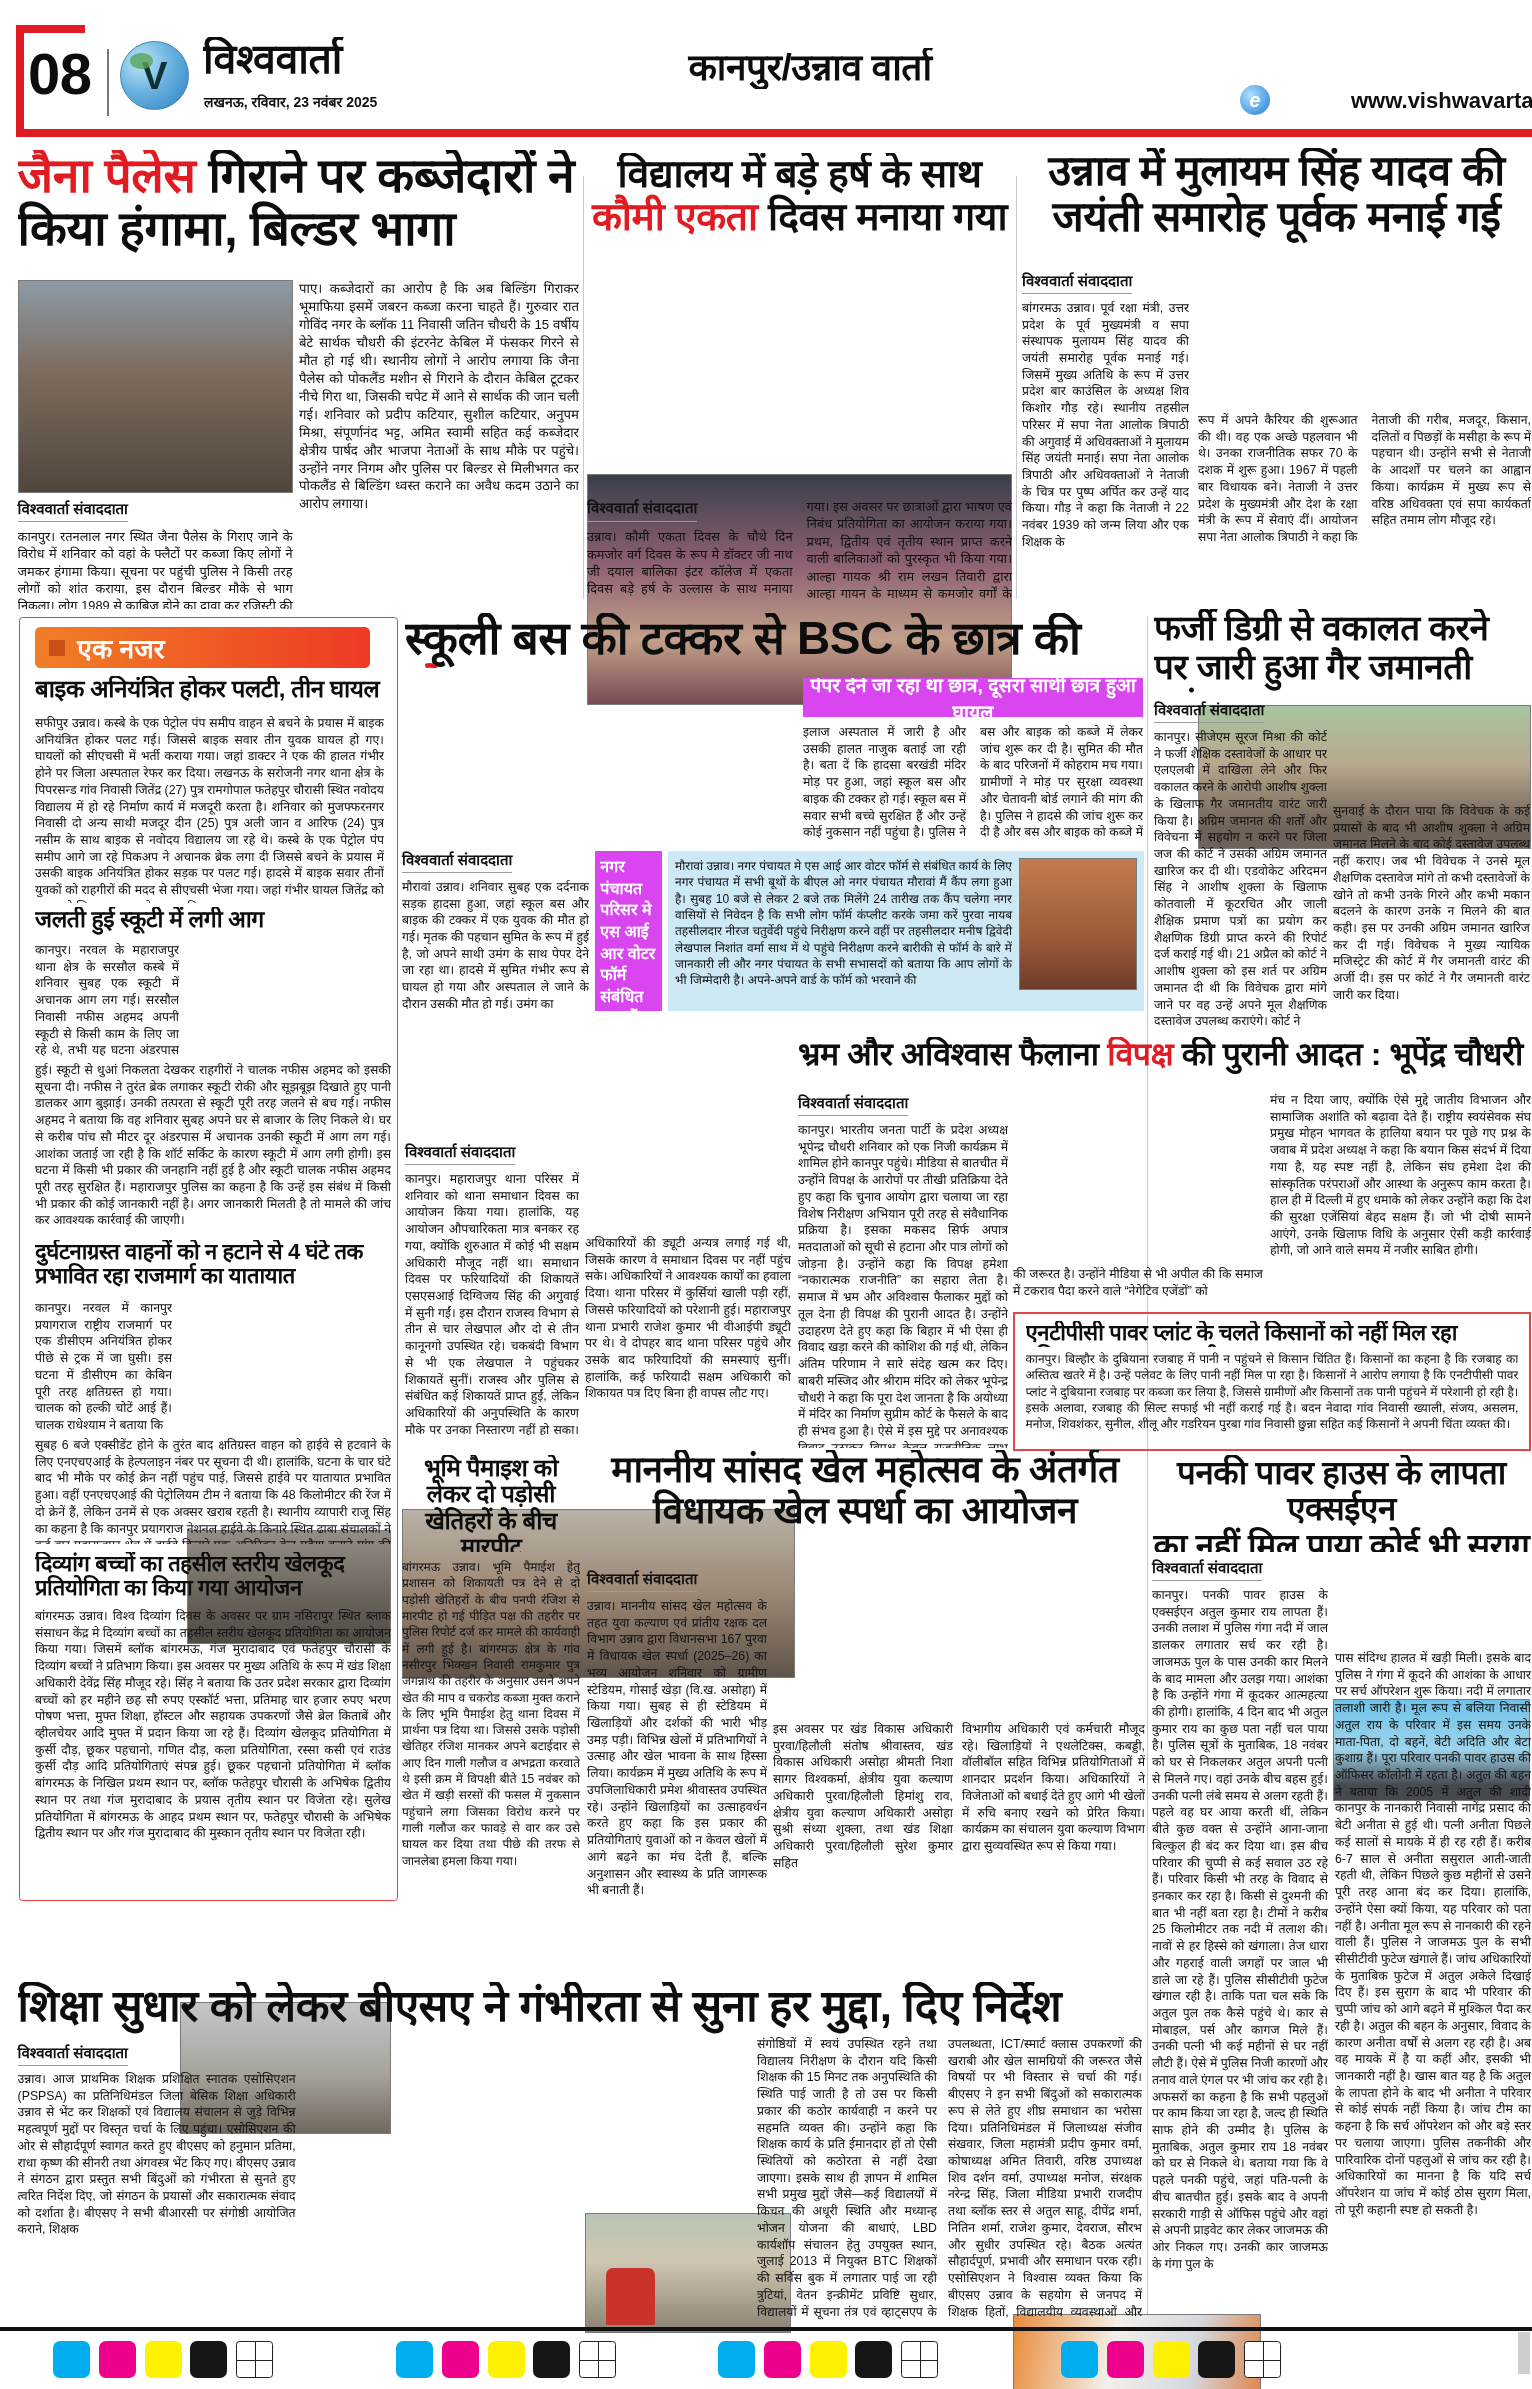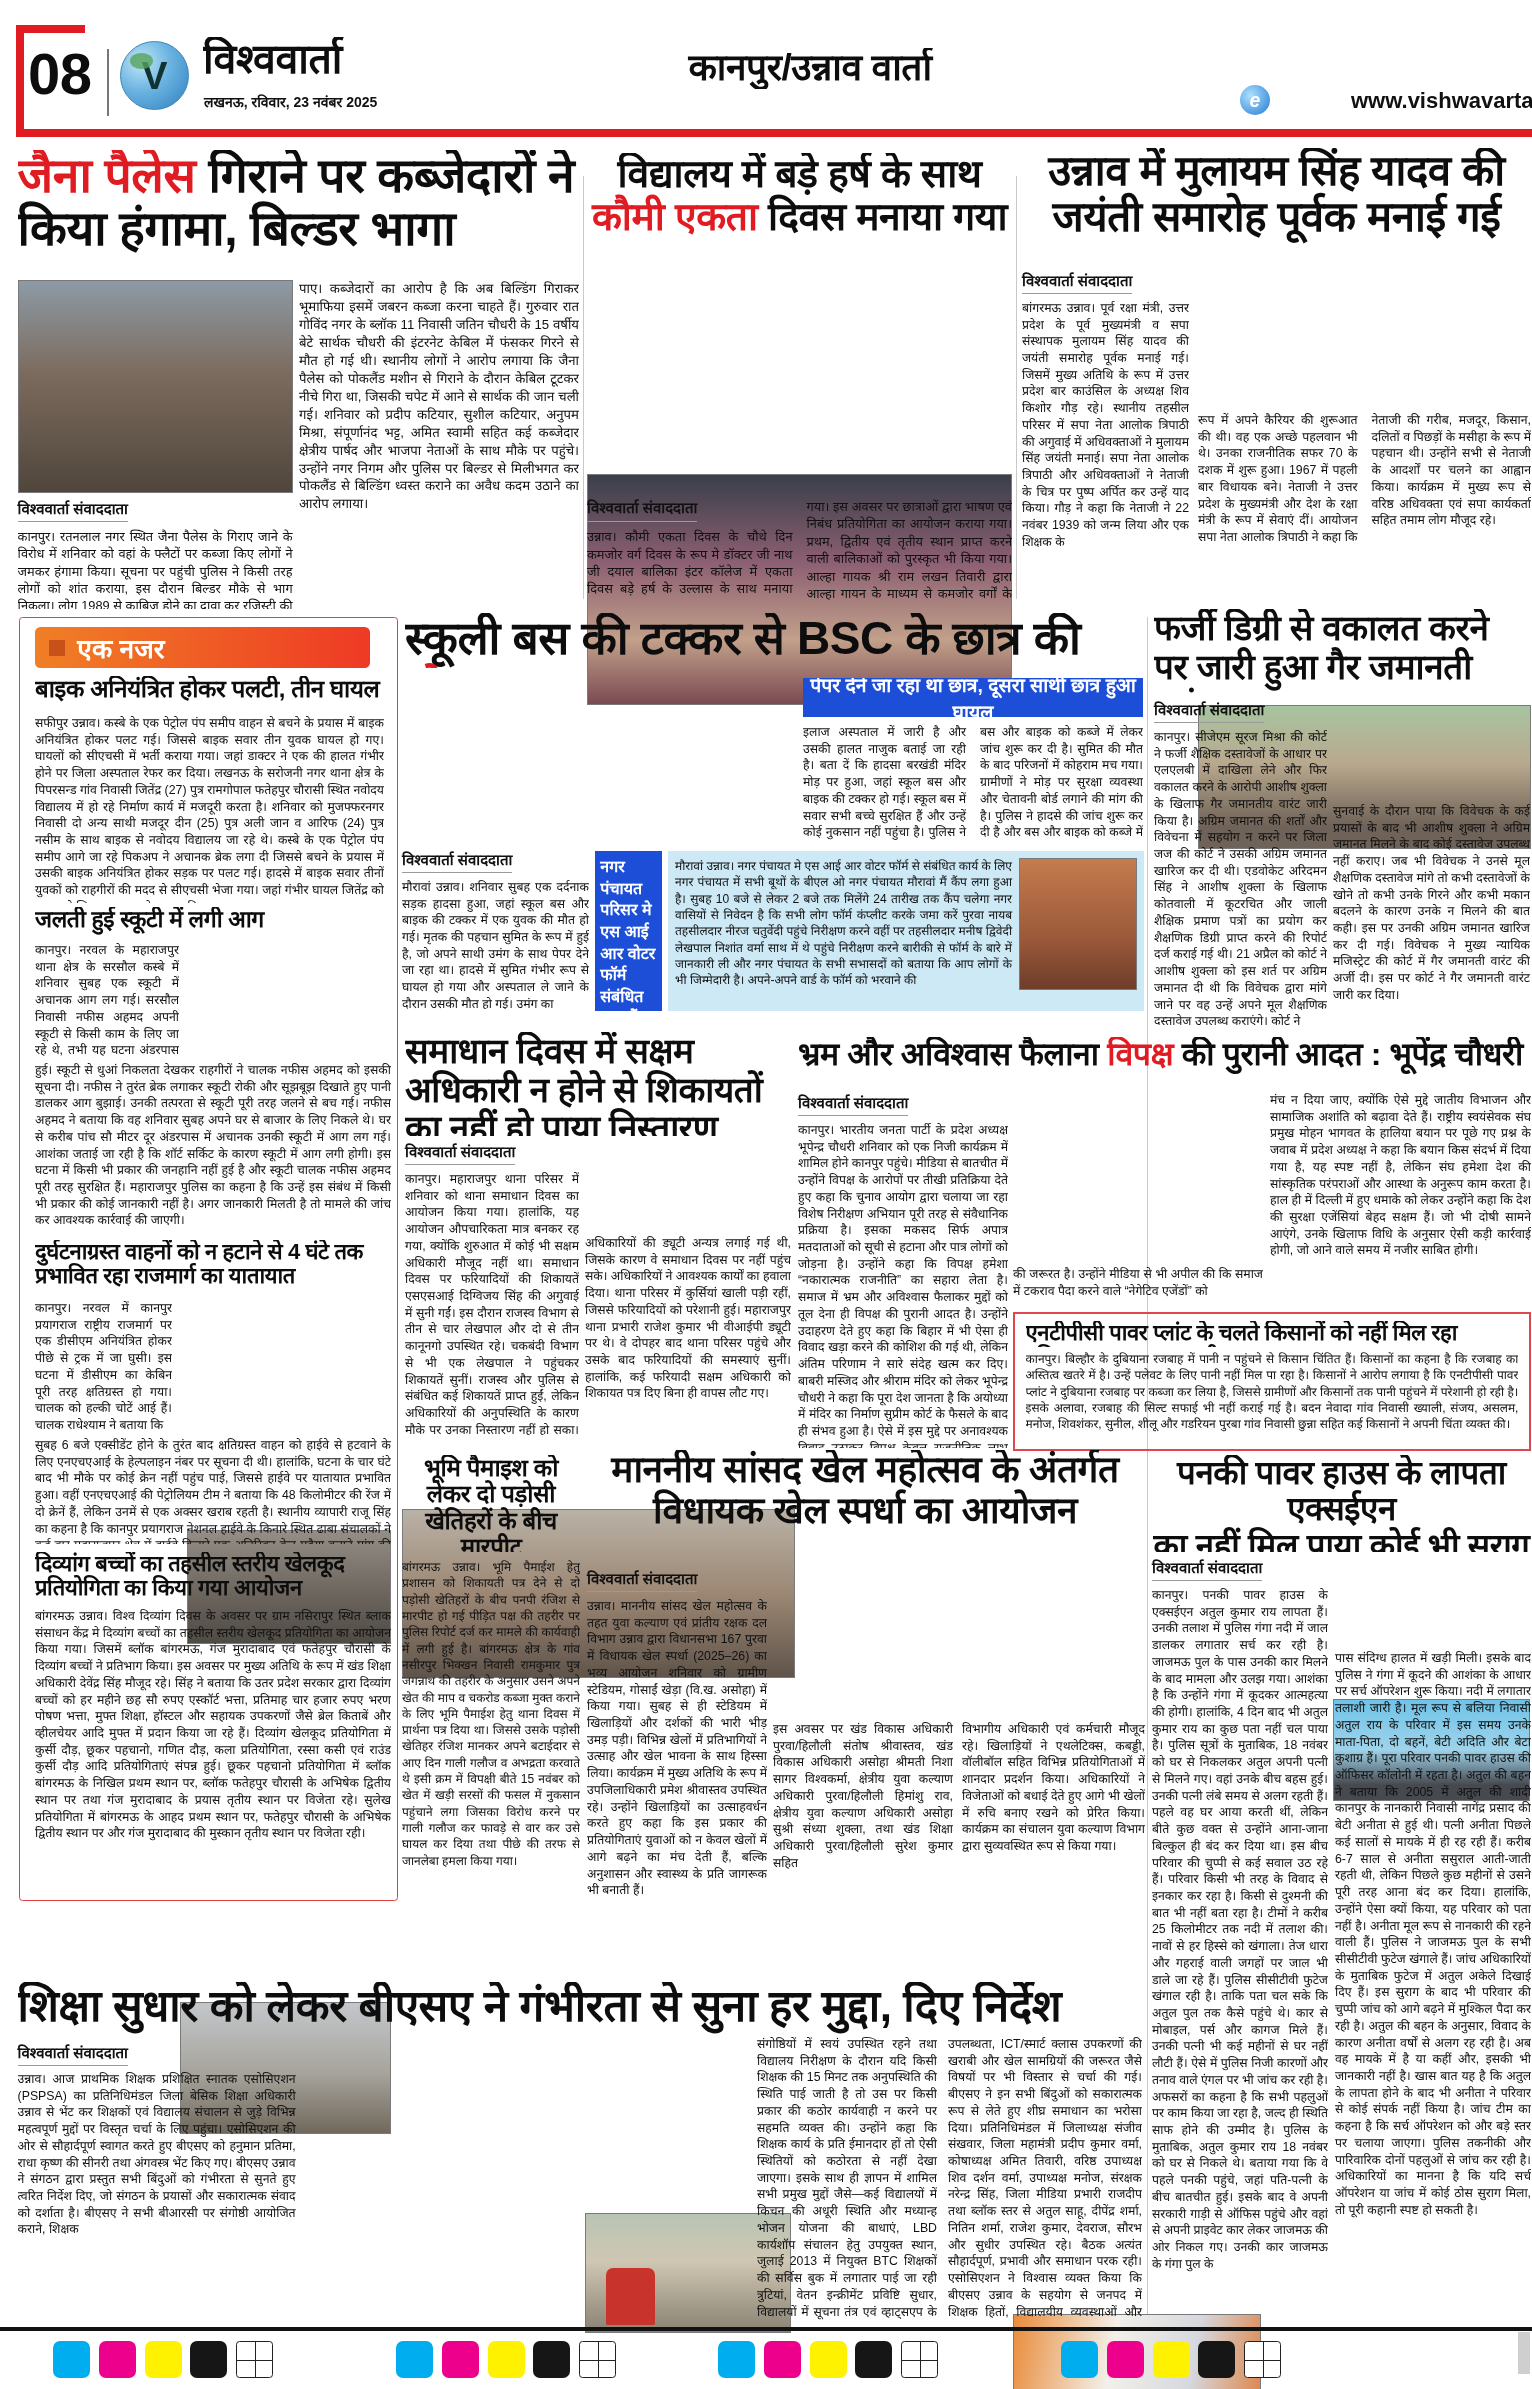--- a/index.html
+++ b/index.html
@@ -17,21 +17,21 @@
   .ph1{background:linear-gradient(180deg,#8d9aa5 0%,#7b6a5c 45%,#50463c 100%);}
   .ph2{background:linear-gradient(180deg,#3a3f4a 0%,#8c5f72 38%,#c2a08a 72%,#7a4a52 100%);}
   .ph3{background:linear-gradient(180deg,#a8c4a0 0%,#b9a98e 40%,#6f6258 85%);}
   .ph5{background:linear-gradient(180deg,#b9b2a6 0%,#9c8774 50%,#5f544a 100%);}
   .ph5b{background:linear-gradient(180deg,#c47b4e 0%,#9c5a3a 60%,#6e3d2a 100%);}
   .ph6{background:linear-gradient(180deg,#6fc3e8 0%,#9ed3ea 50%,#46494f 85%);}
   .ph7{background:linear-gradient(180deg,#b9c4b4 0%,#cfc7b2 40%,#8a8273 100%);}
   .ph8{background:linear-gradient(100deg,#e98c3a 0%,#f3f0ea 38%,#d5d8de 68%,#e0762f 100%);}
   .phsc{background:linear-gradient(180deg,#958e86 0%,#6d665f 55%,#4e4a44 100%);}
   .phtr{background:linear-gradient(180deg,#c3c7cb 0%,#a6a39b 55%,#70685c 100%);}
-  .redbar{background:#1d4ed8;color:#fff;font-weight:bold;}
+  .redbar{background:#d946ef;color:#fff;font-weight:bold;}
   .bluebox{background:#cde9f6;}
   .rail{border:1.8px solid #e0433f;border-radius:3.5px;}
   .ek-bar{background:linear-gradient(90deg,#f07f26 0%,#ee3a24 100%);color:#fff;font-weight:bold;
           font-size:26.4px;border-radius:5.3px;display:flex;align-items:center;padding-left:14px;overflow:hidden;}
   .ek-sq{width:16px;height:16px;background:#c8511a;margin-right:12.3px;flex:0 0 auto;}
   .strip{background:#fdeed8;border:0.9px solid #f3cfa5;border-radius:16px;display:flex;
          align-items:center;justify-content:center;font-weight:bold;font-size:25.5px;overflow:hidden;}
   .ntpc{border:2.6px solid #e0474c;padding:7px 10.6px;overflow:hidden;}
   .vsep{background:#c9c9c9;width:0.9px;}
   .marks{display:flex;gap:8.8px;}
@@ -136,21 +136,20 @@
   <div class="abs vsep" style="left:1147px;top:617px;height:1700px;"></div>
 
   <div class="abs hl" style="left:1154px;top:609px;width:377px;height:85px;font-size:35px;">फर्जी डिग्री से वकालत करने पर जारी हुआ गैर जमानती वारंट</div>
   <div class="abs" style="left:1154px;top:699px;width:377px;">
       <span class="byline">विश्ववार्ता संवाददाता</span>
     </div>
   <div class="abs bt" style="left:1154px;top:729px;width:173px;height:296px;font-size:12.3px;">कानपुर। सीजेएम सूरज मिश्रा की कोर्ट ने फर्जी शैक्षिक दस्तावेजों के आधार पर एलएलबी में दाखिला लेने और फिर वकालत करने के आरोपी आशीष शुक्ला के खिलाफ गैर जमानतीय वारंट जारी किया है। अग्रिम जमानत की शर्तों और विवेचना में सहयोग न करने पर जिला जज की कोर्ट ने उसकी अग्रिम जमानत खारिज कर दी थी। एडवोकेट अरिदमन सिंह ने आशीष शुक्ला के खिलाफ कोतवाली में कूटरचित और जाली शैक्षिक प्रमाण पत्रों का प्रयोग कर शैक्षणिक डिग्री प्राप्त करने की रिपोर्ट दर्ज कराई गई थी। 21 अप्रैल को कोर्ट ने आशीष शुक्ला को इस शर्त पर अग्रिम जमानत दी थी कि विवेचक द्वारा मांगे जाने पर वह उन्हें अपने मूल शैक्षणिक दस्तावेज उपलब्ध कराएंगे। कोर्ट ने</div>
   <div class="abs photo ph6" style="left:1333px;top:696px;width:197px;height:102px;"></div>
   <div class="abs bt" style="left:1333px;top:803px;width:197px;height:222px;font-size:12.3px;">सुनवाई के दौरान पाया कि विवेचक के कई प्रयासों के बाद भी आशीष शुक्ला ने अग्रिम जमानत मिलने के बाद कोई दस्तावेज उपलब्ध नहीं कराए। जब भी विवेचक ने उनसे मूल शैक्षणिक दस्तावेज मांगे तो कभी दस्तावेजों के खोने तो कभी उनके गिरने और कभी मकान बदलने के कारण उनके न मिलने की बात कही। इस पर उनकी अग्रिम जमानत खारिज कर दी गई। विवेचक ने मुख्य न्यायिक मजिस्ट्रेट की कोर्ट में गैर जमानती वारंट की अर्जी दी। इस पर कोर्ट ने गैर जमानती वारंट जारी कर दिया।</div>
 
-  <div class="abs hl" style="left:405px;top:1032px;width:386px;height:104px;font-size:35px;">समाधान दिवस में सक्षम अधिकारी न होने से शिकायतों का नहीं हो पाया निस्तारण</div>
   <div class="abs" style="left:405px;top:1141px;width:386px;">
       <span class="byline">विश्ववार्ता संवाददाता</span>
     </div>
   <div class="abs bt" style="left:405px;top:1171px;width:174px;height:264px;font-size:12.3px;">कानपुर। महाराजपुर थाना परिसर में शनिवार को थाना समाधान दिवस का आयोजन किया गया। हालांकि, यह आयोजन औपचारिकता मात्र बनकर रह गया, क्योंकि शुरुआत में कोई भी सक्षम अधिकारी मौजूद नहीं था। समाधान दिवस पर फरियादियों की शिकायतें एसएसआई दिग्विजय सिंह की अगुवाई में सुनी गईं। इस दौरान राजस्व विभाग से तीन से चार लेखपाल और दो से तीन कानूनगो उपस्थित रहे। चकबंदी विभाग से भी एक लेखपाल ने पहुंचकर शिकायतें सुनीं। राजस्व और पुलिस से संबंधित कई शिकायतें प्राप्त हुईं, लेकिन अधिकारियों की अनुपस्थिति के कारण मौके पर उनका निस्तारण नहीं हो सका। बताया गया कि एसआईआर के चलते</div>
   <div class="abs photo ph7" style="left:585px;top:1108px;width:206px;height:120px;">
       <div style="position:absolute;left:10%;bottom:6%;width:24%;height:48%;background:#c8332b;border-radius:7px 7px 1.8px 1.8px;"></div>
     </div>
   <div class="abs bt" style="left:585px;top:1235px;width:206px;height:201px;font-size:12.3px;">अधिकारियों की ड्यूटी अन्यत्र लगाई गई थी, जिसके कारण वे समाधान दिवस पर नहीं पहुंच सके। अधिकारियों ने आवश्यक कार्यों का हवाला दिया। थाना परिसर में कुर्सियां खाली पड़ी रहीं, जिससे फरियादियों को परेशानी हुई। महाराजपुर थाना प्रभारी राजेश कुमार भी वीआईपी ड्यूटी पर थे। वे दोपहर बाद थाना परिसर पहुंचे और उसके बाद फरियादियों की समस्याएं सुनीं। हालांकि, कई फरियादी सक्षम अधिकारी को शिकायत पत्र दिए बिना ही वापस लौट गए।</div>
 
   <div class="abs hl" style="left:798px;top:1037px;width:733px;height:48px;font-size:32px;white-space:nowrap;"><span>भ्रम और अविश्वास फैलाना </span><span class="red">विपक्ष</span><span> की पुरानी आदत : भूपेंद्र चौधरी</span></div>

